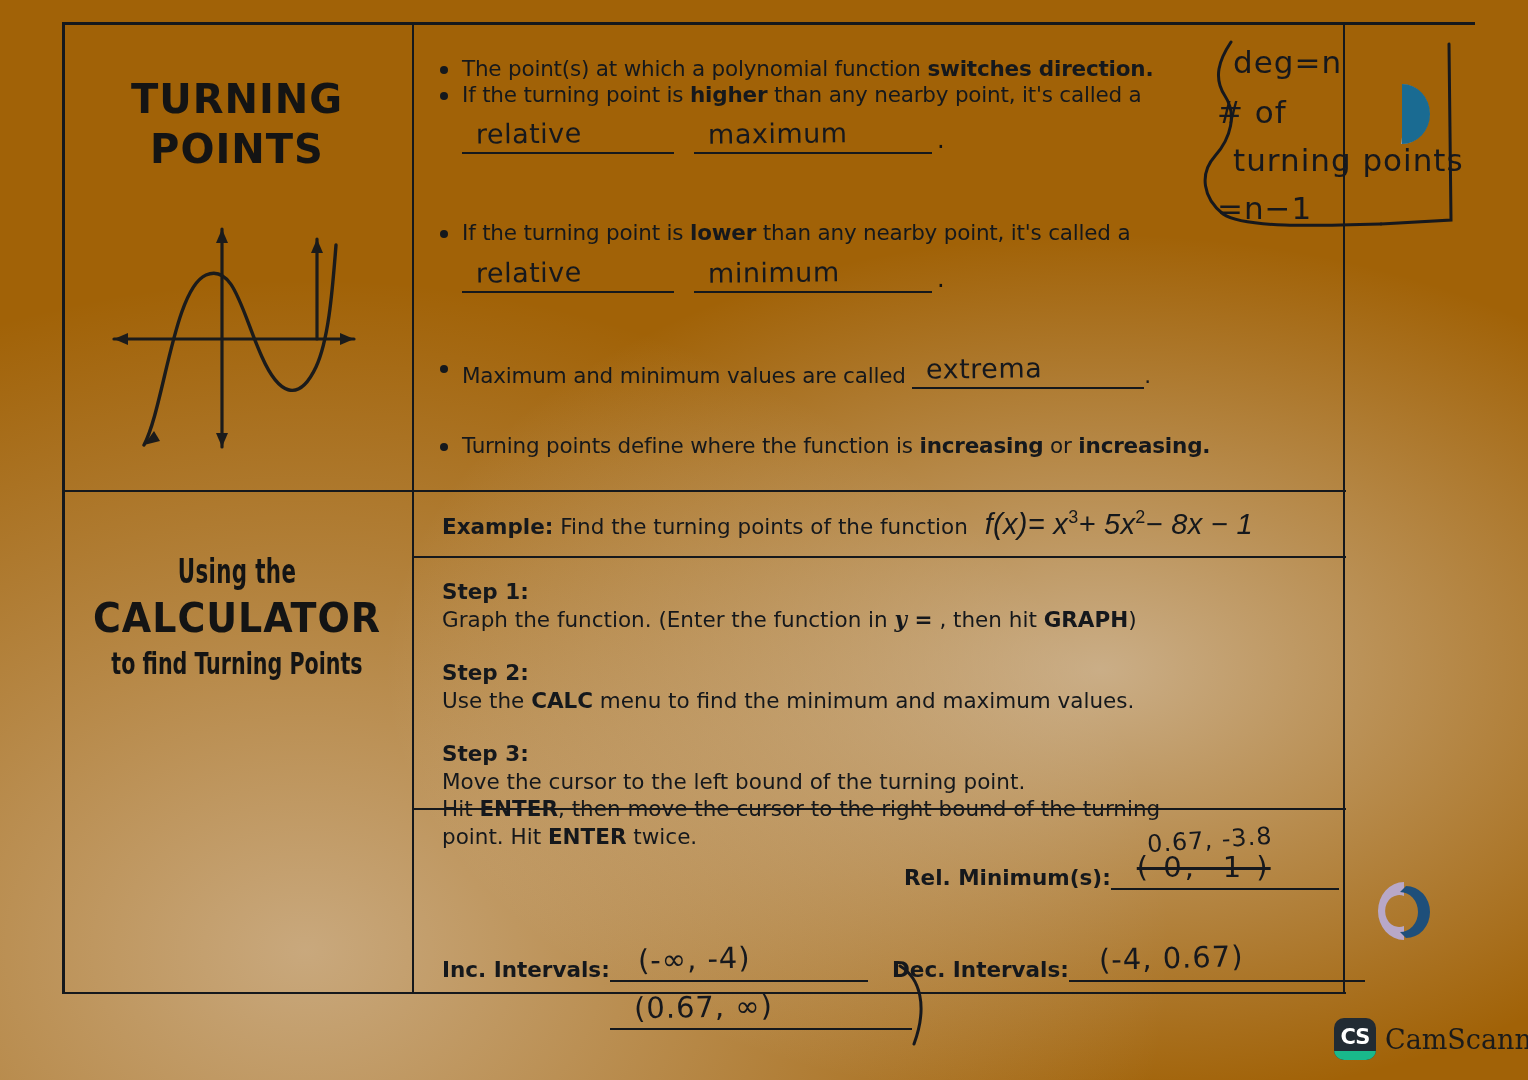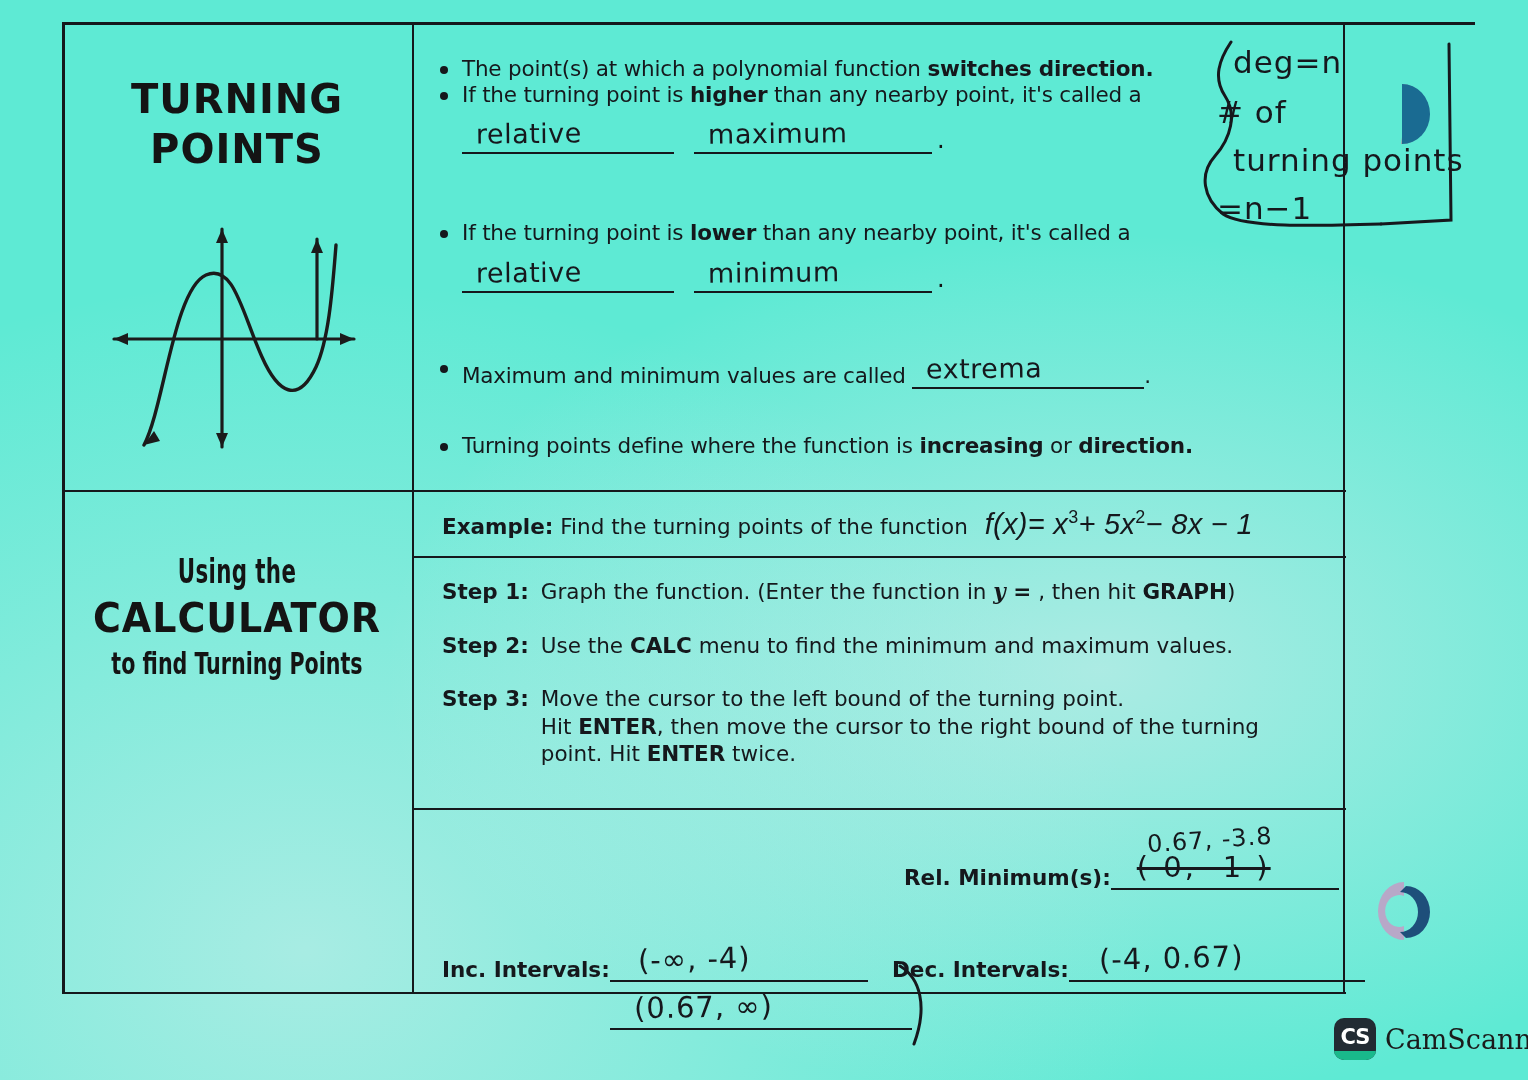--- a/index.html
+++ b/index.html
@@ -3,21 +3,21 @@
 <meta charset="utf-8">
 <style>
   html,body{margin:0;padding:0;}
   body{
     width:1528px;height:1080px;
     background:#ffffff;
     font-family:"Liberation Sans", sans-serif;
     position:relative;overflow:hidden;
     color:#111;
   }
-  .page{position:absolute;inset:0;background:#5eead4;}
+  .page{position:absolute;inset:0;background:#a16207;}
 
   
   .paper-tint{
     position:absolute;left:0;top:0;width:1528px;height:1080px;
     background:
       radial-gradient(ellipse at 72% 62%, rgba(236,236,240,.55) 0%, rgba(255,255,255,0) 46%),
       radial-gradient(ellipse at 20% 88%, rgba(240,238,242,.5) 0%, rgba(255,255,255,0) 50%);
     pointer-events:none;
   }
 
@@ -88,21 +88,21 @@
     display:flex;align-items:center;}
   .ex-txt{font-family:"DejaVu Sans", sans-serif;font-size:21.5px;color:#15181c;padding-left:28px;}
   .ex-txt b{font-weight:700;}
   .mathf{font-family:Liberation Sans, sans-serif;font-style:italic;font-size:29px;
      margin-left:10px;letter-spacing:.3px;}
   .mathf sup{font-size:.62em;font-style:normal;}
 
   
   .steps{position:absolute;left:352px;top:536px;width:932px;height:250px;padding-top:20px;}
   .step{display:flex;font-family:"DejaVu Sans",sans-serif;font-size:21.5px;color:#15181c;
-     padding-left:28px;margin-bottom:26px;line-height:1.28;}
+     padding-left:28px;margin-bottom:26px;line-height:1.28;flex-direction:column;}
   .step .lbl{font-weight:700;white-space:nowrap;margin-right:12px;}
   .step b{font-weight:700;}
   .stepy{font-family:"DejaVu Serif","Liberation Serif",serif;font-style:italic;font-weight:700;}
 
   
   .ans{position:absolute;left:352px;top:788px;width:932px;height:182px;}
   .ansrow{position:absolute;display:flex;align-items:flex-end;}
   .alab{font-family:"DejaVu Sans",sans-serif;font-weight:700;font-size:21.5px;color:#15181c;white-space:nowrap;}
   .aline{border-bottom:2.5px solid #15181c;position:relative;height:30px;}
   .hwa{position:absolute;font-family:"DejaVu Sans",sans-serif;color:#16181d;
@@ -205,21 +205,21 @@
             <span class="hw-in">minimum</span>
           </span>
           <span style="font-family:'DejaVu Sans',sans-serif;font-size:24px;">.</span>
         </div>
 
         <li class="li4">
           <span>Maximum and minimum values are called </span><span class="blank" style="width:232px;height:32px;"><span class="hw-in" style="bottom:1px;">extrema</span></span><span>.</span>
         </li>
 
         <li class="li5">
-          <span>Turning points define where the function is </span><b>increasing</b><span> or </span><b>direction.</b>
+          <span>Turning points define where the function is </span><b>increasing</b><span> or </span><b>increasing.</b>
         </li>
       </ul>
     </div>
 
     <div class="exrow">
       <div class="ex-txt">
         <b>Example:</b>
         <span>Find the turning points of the function</span>
         <span class="mathf"><span>f</span><span>(x)</span><span>= x</span><sup>3</sup><span>+ 5x</span><sup>2</sup><span>− 8x − 1</span></span>
       </div>

